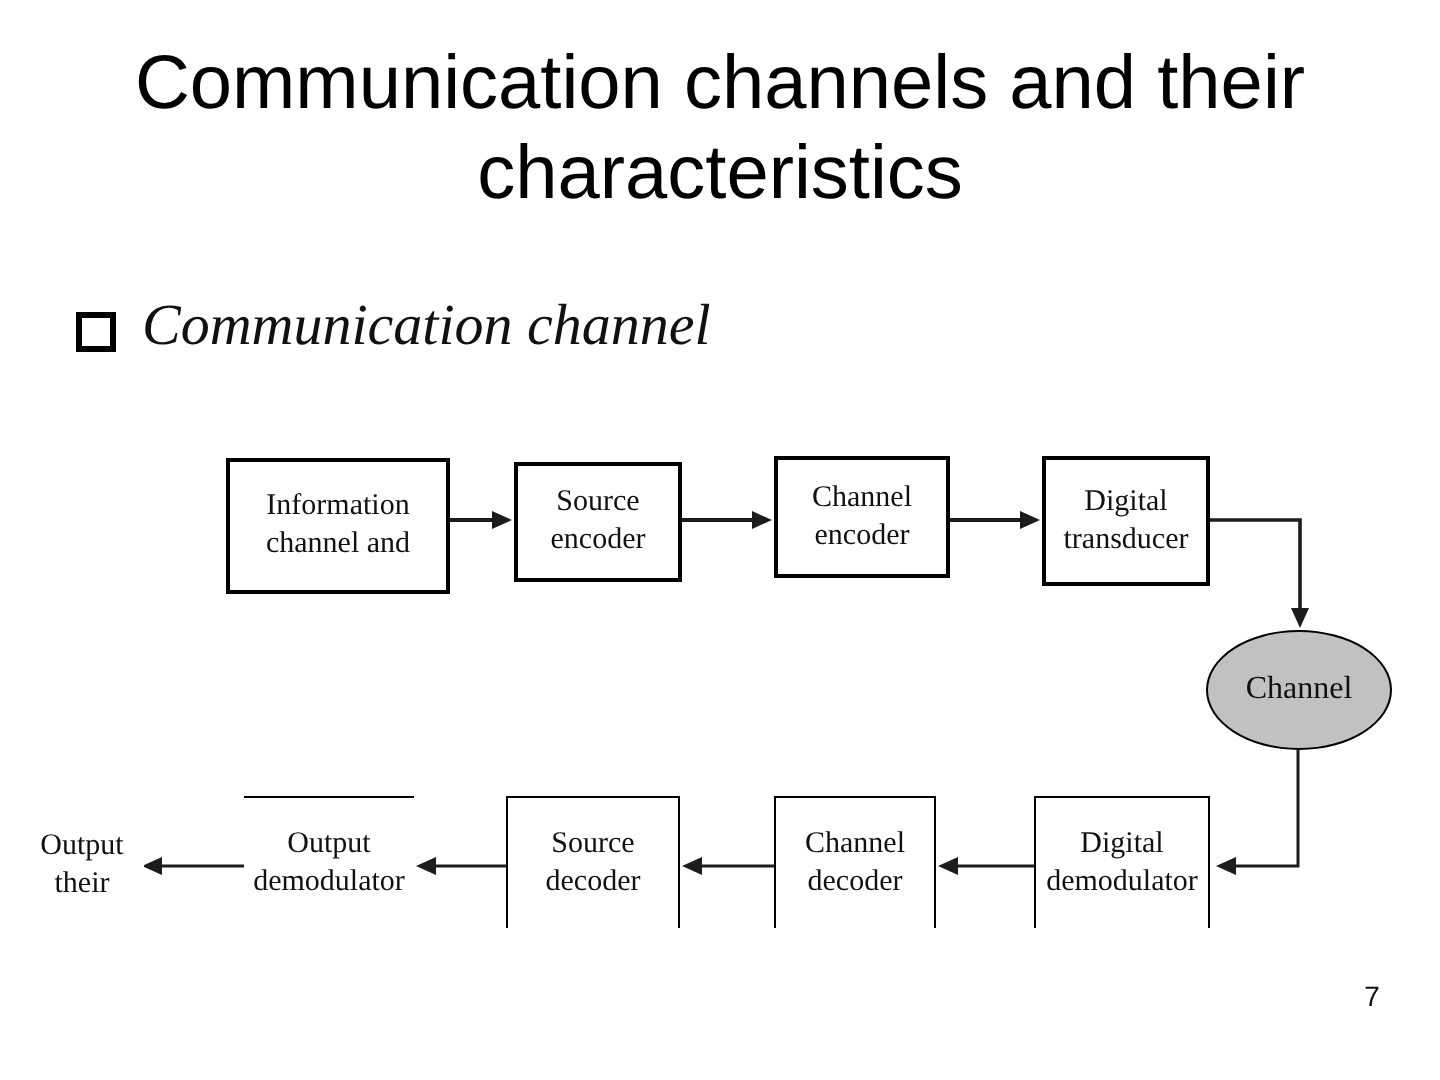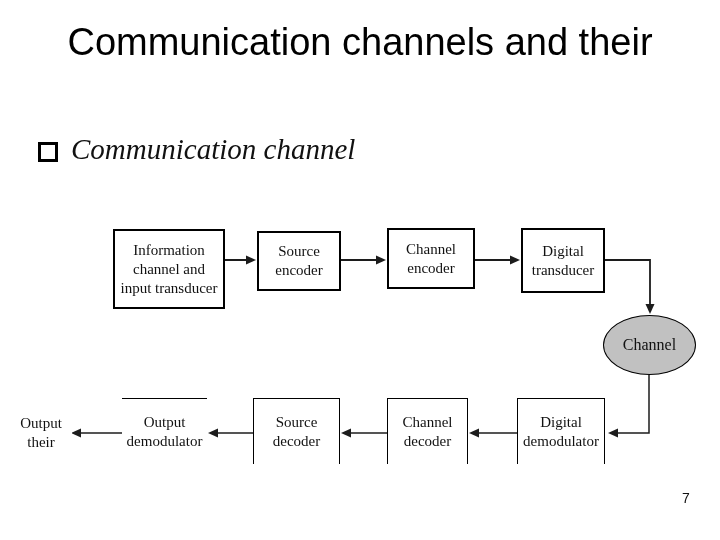--- a/index.html
+++ b/index.html
@@ -21,21 +21,21 @@
     font-family: "Liberation Sans", sans-serif;
     font-size: 38px;
     line-height: 45px;
     color: #000000;
     font-weight: 400;
     letter-spacing: 0px;
   }
   .bullet-row {
     position: absolute;
     left: 38px;
-    top: 133px;
+    top: 147px;
     display: flex;
     align-items: flex-start;
     text-align: center;
   }
   .bullet-square {
     display: inline-block;
     width: 14px;
     height: 14px;
     border: 3px solid #000000;
     margin-top: 9px;
@@ -113,20 +113,21 @@
     color: #111111;
   }
 </style>
 </head>
 <body>
 
 <div class="slide">
 
   <div class="title">
     <div>Communication channels and their</div>
+    <div>characteristics</div>
   </div>
 
   <div class="bullet-row">
     <span class="bullet-square"></span>
     <span class="bullet-text">Communication channel</span>
   </div>
 
   <svg class="connectors" viewBox="0 0 720 540" xmlns="http://www.w3.org/2000/svg">
 
     <line x1="225" y1="260" x2="247" y2="260" stroke="#1c1c1c" stroke-width="2"></line>
@@ -145,24 +146,23 @@
     <line x1="517" y1="433" x2="478" y2="433" stroke="#1c1c1c" stroke-width="1.5"></line>
     <polygon points="469,433 479,428.5 479,437.5" fill="#1c1c1c"></polygon>
     <line x1="387" y1="433" x2="350" y2="433" stroke="#1c1c1c" stroke-width="1.5"></line>
     <polygon points="341,433 351,428.5 351,437.5" fill="#1c1c1c"></polygon>
     <line x1="253" y1="433" x2="217" y2="433" stroke="#1c1c1c" stroke-width="1.5"></line>
     <polygon points="208,433 218,428.5 218,437.5" fill="#1c1c1c"></polygon>
     <line x1="122" y1="433" x2="80" y2="433" stroke="#1c1c1c" stroke-width="1.5"></line>
     <polygon points="71,433 81,428.5 81,437.5" fill="#1c1c1c"></polygon>
   </svg>
 
-  <div class="node box-full" style="left:113px; top:229px; width:112px; height:80px;">
+  <div class="node box-full" style="left:113px; top:229px; width:112px; height:68px;">
     <div>Information</div>
     <div>channel and</div>
-    <div>input transducer</div>
   </div>
 
   <div class="node box-full" style="left:257px; top:231px; width:84px; height:60px;">
     <div>Source</div>
     <div>encoder</div>
   </div>
 
   <div class="node box-full" style="left:387px; top:228px; width:88px; height:61px;">
     <div>Channel</div>
     <div>encoder</div>

